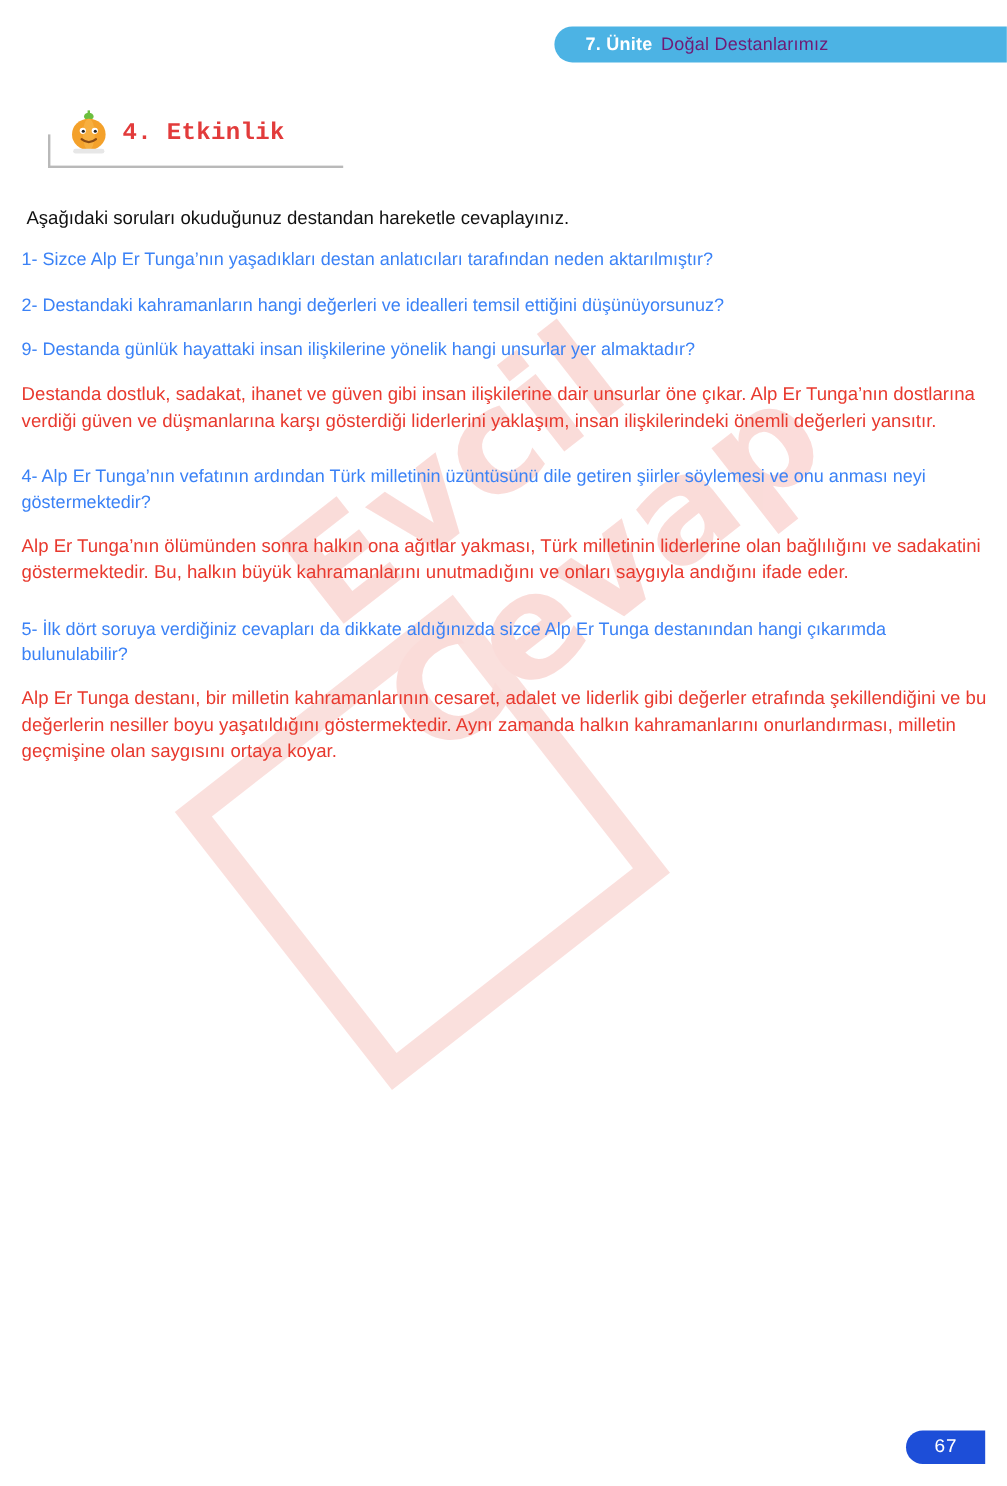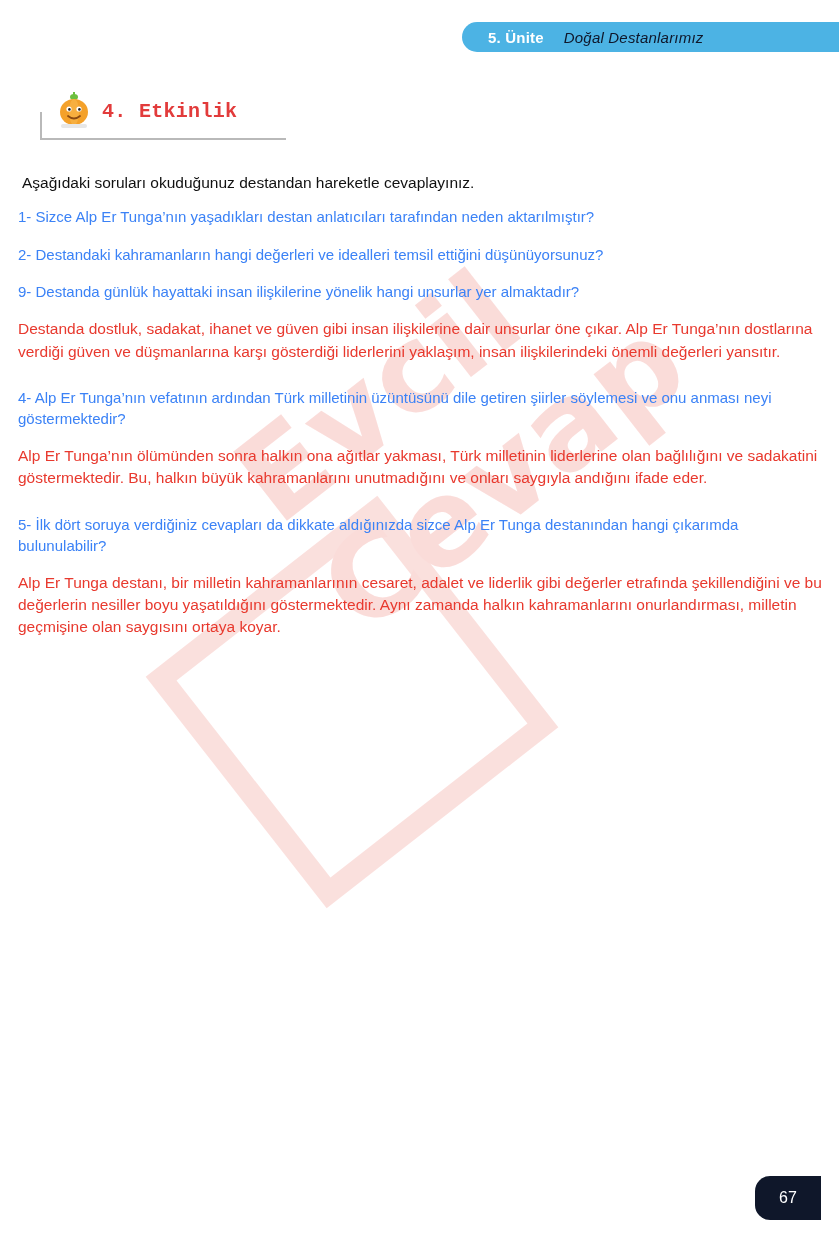--- a/index.html
+++ b/index.html
@@ -38,25 +38,24 @@
     box-sizing: border-box;
     white-space: nowrap;
   }
   .unit-banner .unit-num {
     color: #ffffff;
     font-weight: bold;
     font-size: 15px;
     letter-spacing: .2px;
   }
   .unit-banner .unit-title {
-    color: #0f172a;
+    color: #701a75;
     font-size: 15px;
-    margin-left: 20px;
+    margin-left: 7px;
     letter-spacing: .2px;
-    font-style: italic;
   }
 
   
   .activity {
     position: absolute;
     top: 88px;
     left: 40px;
     width: 300px;
     height: 56px;
   }
@@ -152,37 +151,38 @@
     transform: rotate(-38deg);
     transform-origin: center center;
   }
 
   
   .pagenum {
     position: absolute;
     right: 18px;
     bottom: 18px;
     width: 66px;
-    height: 44px;
-    background: #0f172a;
+    height: 28px;
+    background: #1d4ed8;
     border-radius: 15px 0 0 15px;
     color: #ffffff;
     font-size: 16px;
     display: flex;
     align-items: center;
     justify-content: center;
+    font-family: Liberation Mono, monospace;
   }
 </style>
 </head>
 <body>
 
 <div class="page">
 
   <div class="unit-banner">
-    <span class="unit-num">5. Ünite</span>
+    <span class="unit-num">7. Ünite</span>
     <span class="unit-title">Doğal Destanlarımız</span>
   </div>
 
   <div class="activity-rule-left"></div>
   <div class="activity-rule"></div>
   <div class="activity">
     <div class="activity-icon">
       <svg width="44" height="46" viewBox="0 0 44 46" xmlns="http://www.w3.org/2000/svg">
         <ellipse cx="22" cy="9" rx="4" ry="3" fill="#6cbf3f"></ellipse>
         <rect x="21" y="4" width="2" height="5" fill="#6cbf3f"></rect>

